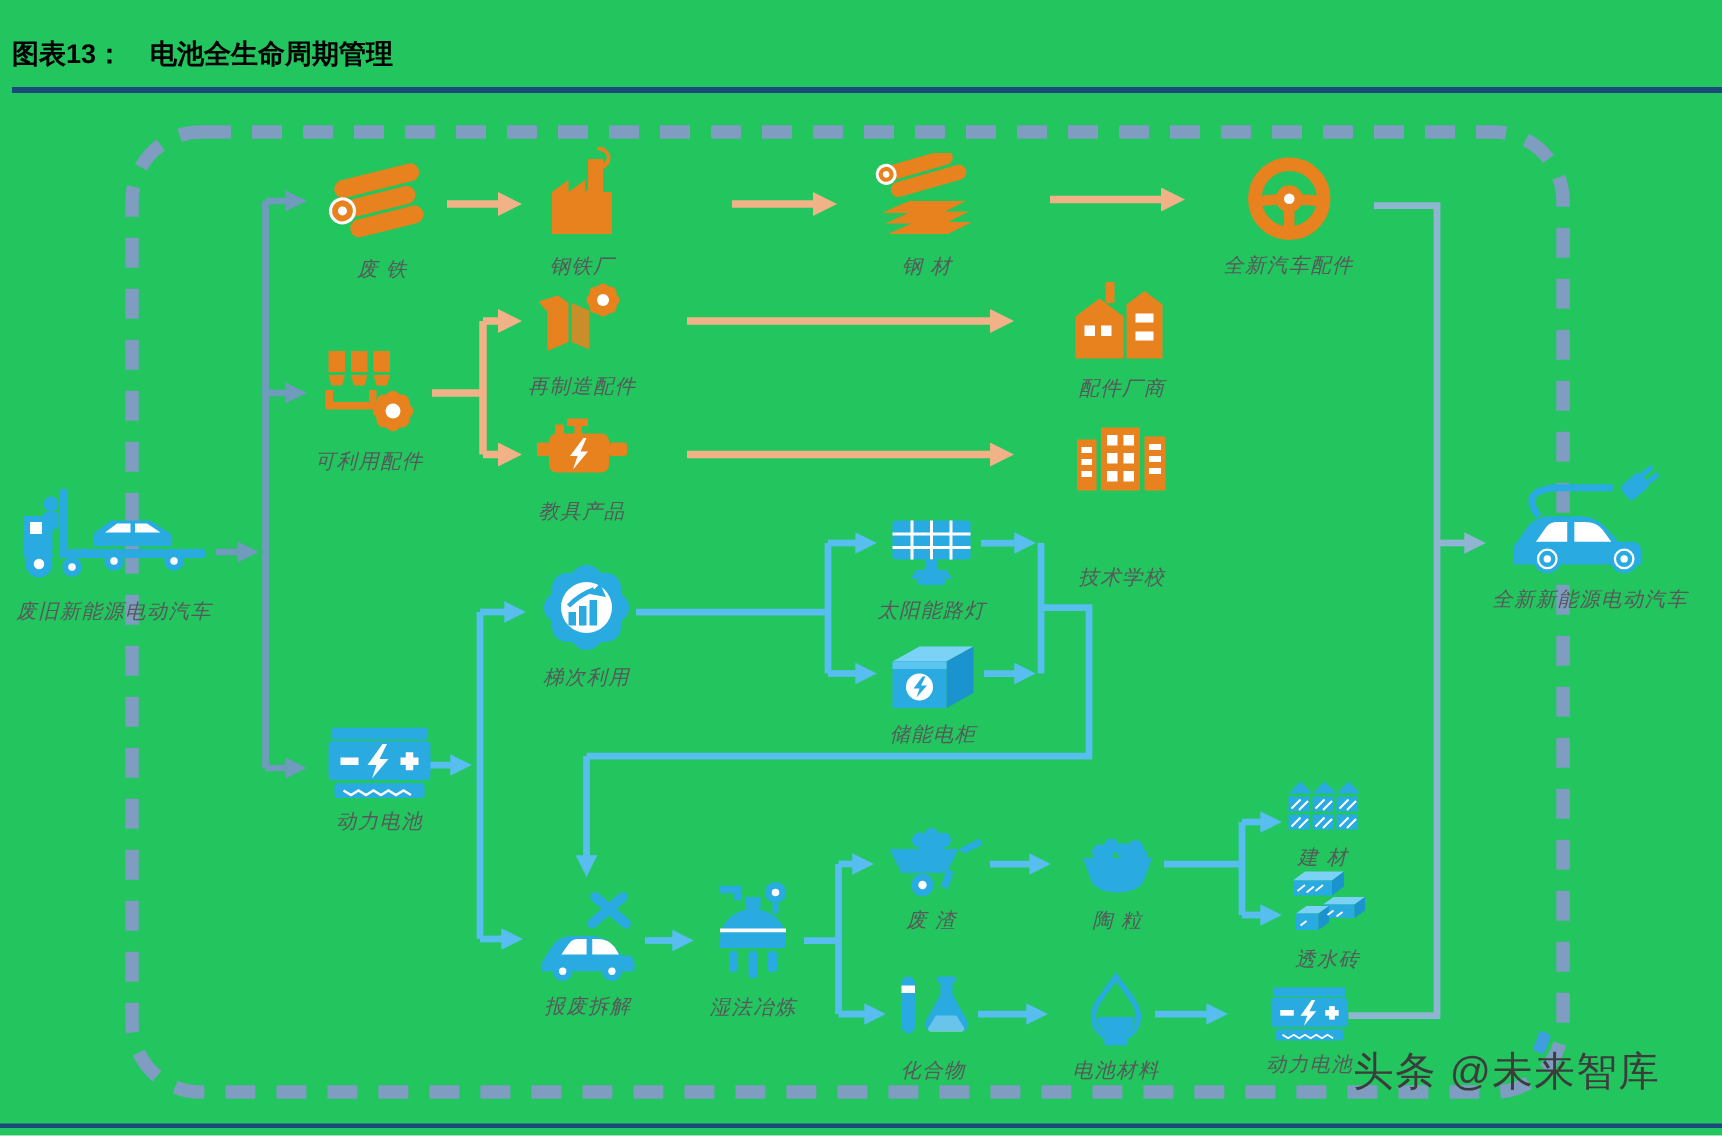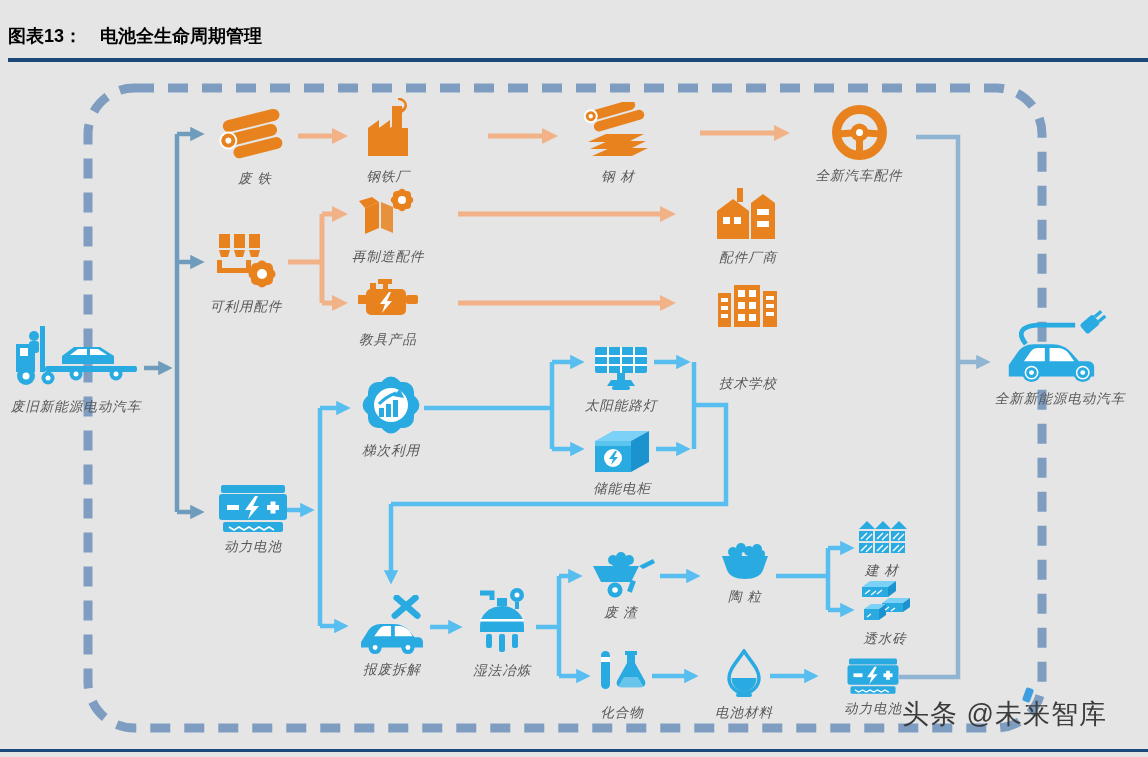--- a/index.html
+++ b/index.html
@@ -1,16 +1,16 @@
 <!DOCTYPE html>
 <html><head>
 <meta charset="utf-8">
 <style>
   html,body{margin:0;padding:0;background:#fff;}
-  .page{position:relative;width:1148px;height:757px;background:#e5e5e5;overflow:hidden;
+  .page{position:relative;width:1148px;height:757px;background:#22c55e;overflow:hidden;
         font-family:"Liberation Sans","DejaVu Sans",sans-serif;}
   .hdr{position:absolute;top:24px;left:8px;font-size:18px;font-weight:bold;color:#000;}
   .hdr .ttl{margin-left:18px;}
   .rule-top{position:absolute;left:8px;width:1140px;top:58px;height:4px;background:#1B4A7A;}
   .rule-bot{position:absolute;left:0;width:1148px;top:749px;height:3px;background:#1B4A7A;}
   .lines{position:absolute;left:0;top:0;z-index:1;}
   .node{position:absolute;display:flex;flex-direction:column;align-items:center;z-index:2;font-style:italic;}
   .node .lbl{margin-top:2px;font-size:13.5px;color:#57585A;white-space:nowrap;letter-spacing:1px;}
   .wm{position:absolute;left:902px;top:696px;z-index:3;font-size:27px;font-weight:normal;
       color:#3C3C3C;letter-spacing:1px;white-space:nowrap;}
@@ -26,21 +26,21 @@
   #n-teach{left:332px;top:277px;width:112px;}
   #n-pmaker{left:692px;top:183px;width:112px;}
   #n-school{left:693px;top:283px;width:110px;gap:40px;}
   #n-batt1{left:197px;top:485px;width:112px;}
   #n-casc{left:336px;top:374px;width:110px;}
   #n-solar{left:560px;top:345px;width:122px;text-align:center;}
   #n-store{left:566px;top:427px;width:112px;align-items:center;}
   #n-dism{left:336px;top:595px;width:112px;}
   #n-hydro{left:446px;top:586px;width:112px;}
   #n-slag{left:574px;top:550px;width:94px;}
-  #n-cera{left:698px;top:540px;width:94px;}
+  #n-cera{left:698px;top:556px;width:94px;}
   #n-bmat{left:836px;top:519px;width:92px;}
   #n-perm{left:838px;top:577px;width:94px;}
   #n-comp{left:574px;top:649px;width:96px;}
   #n-btmat{left:697px;top:649px;width:94px;}
   #n-batt2{left:838px;top:658px;width:70px;}
   #n-car{left:982px;top:310px;width:156px;}
 </style>
 </head>
 <body>
 

